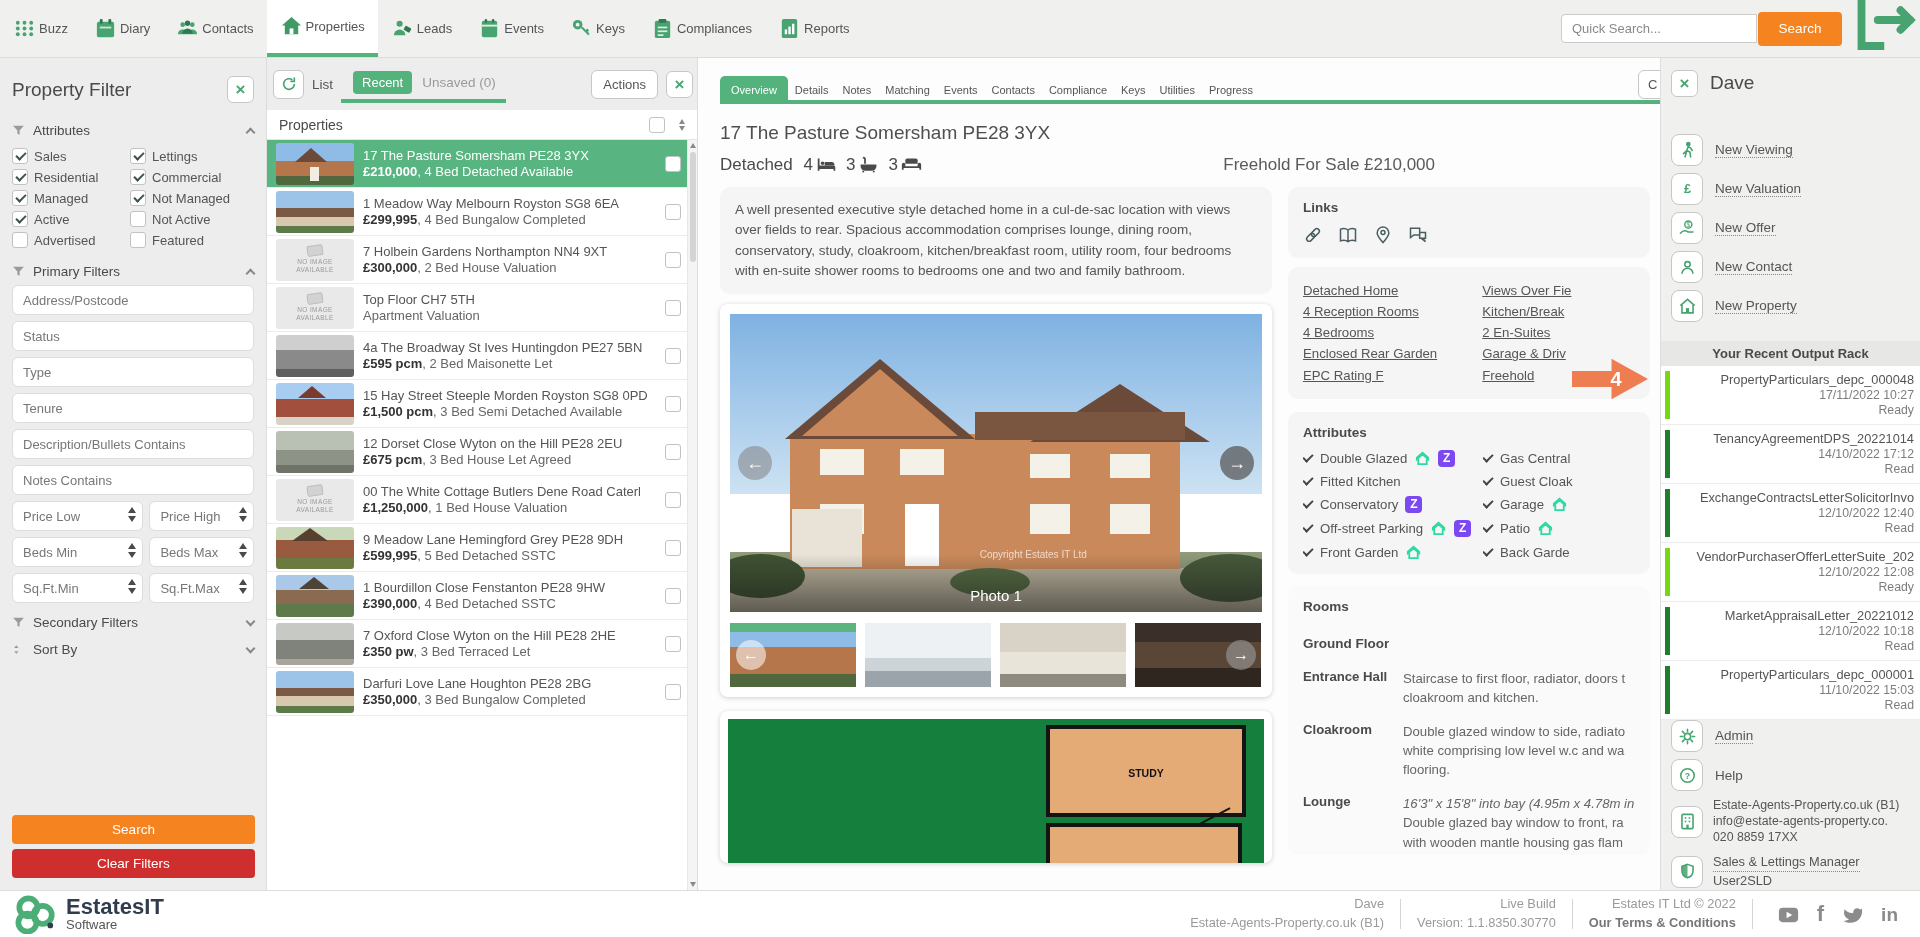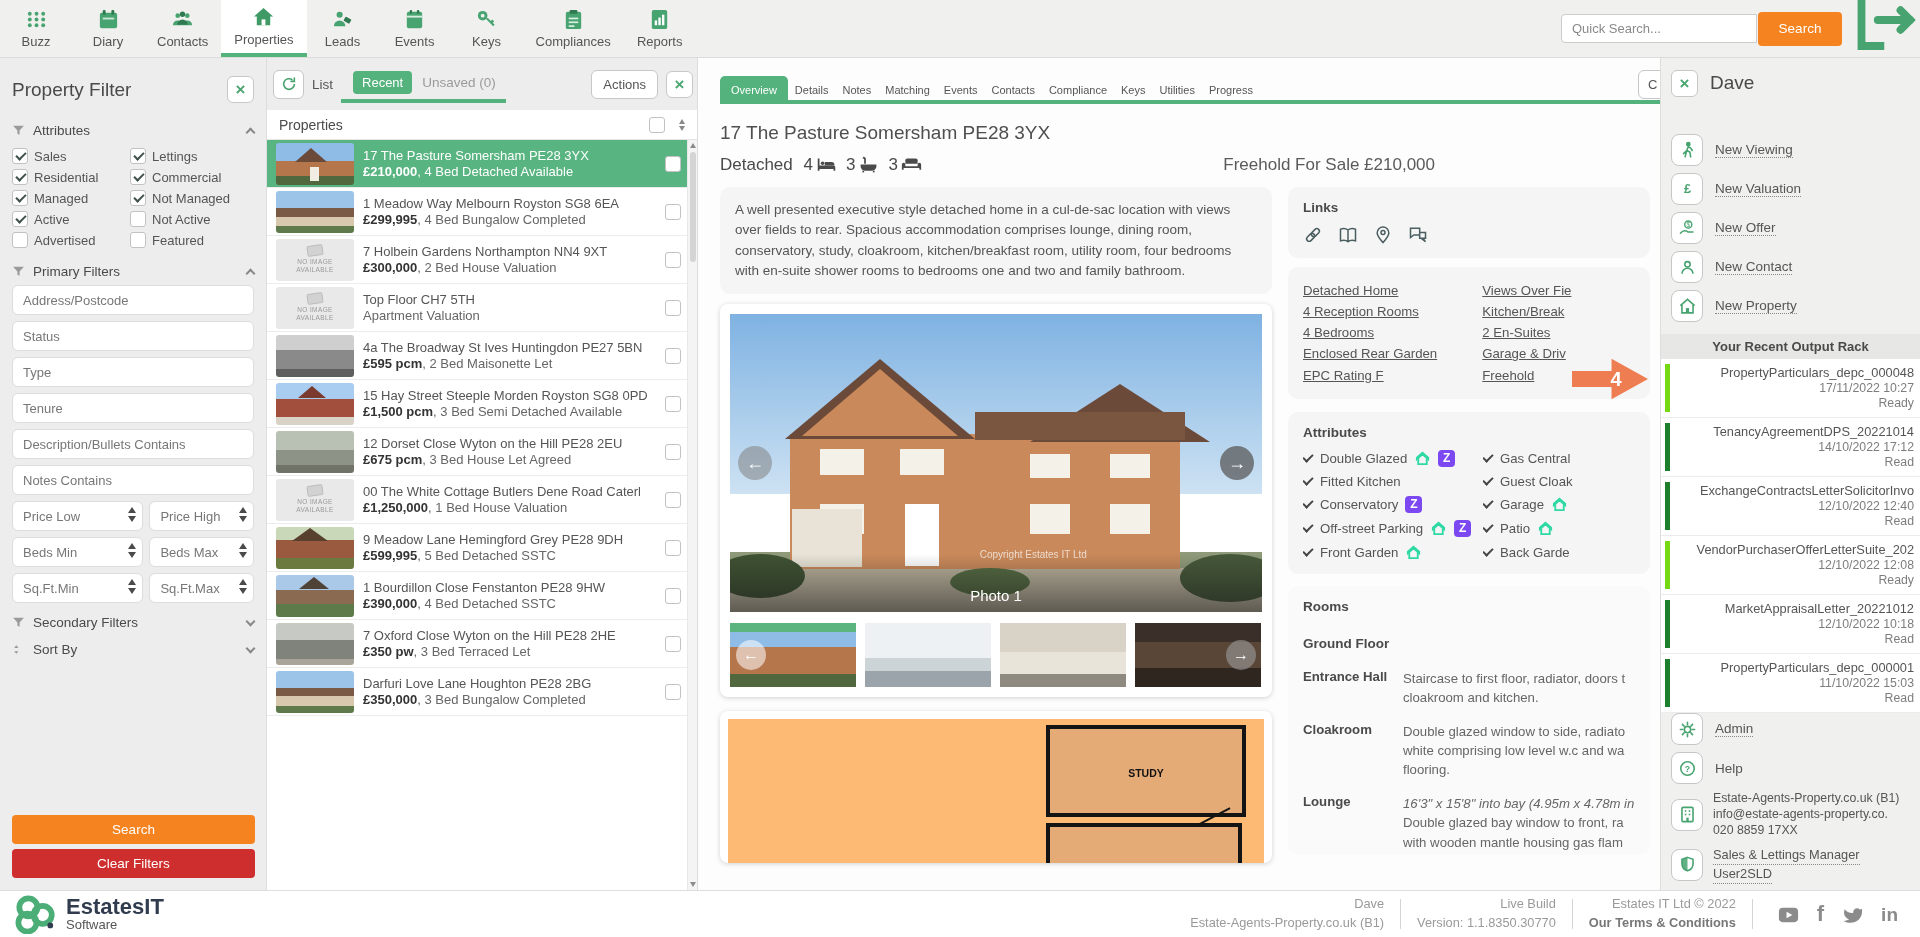--- a/index.html
+++ b/index.html
@@ -2,21 +2,21 @@
 <html><head>
 <meta charset="utf-8">
 <style>
   * { margin:0; padding:0; box-sizing:border-box; }
   html,body { width:1920px; height:937px; overflow:hidden; }
   body { font-family:"Liberation Sans", sans-serif; color:#555; background:#fff; }
   .app { position:relative; width:1920px; height:937px; display:flex; flex-direction:column; }
 
   
   .topnav { height:58px; background:#f0f0ef; border-bottom:1px solid #dcdcdc; display:flex; align-items:stretch; flex-shrink:0; }
-  .nav-item { min-width:72px; padding:0 13px; display:flex; flex-direction:column; align-items:center; justify-content:center; gap:3px; cursor:pointer; }
+  .nav-item { min-width:72px; padding:0 13px; display:flex; align-items:center; justify-content:center; gap:3px; cursor:pointer; }
   .nav-item .nlabel { font-size:13px; color:#555; }
   .nav-item.active { background:#fff; border-bottom:4px solid #54b27c; }
   .nav-item svg { width:23px; height:23px; }
   .nav-right { margin-left:auto; display:flex; align-items:center; }
   .qs-wrap { display:flex; align-items:center; }
   .qs-input { width:196px; height:29px; border:1px solid #ccc; border-radius:4px 0 0 4px; background:#fff; padding:0 10px; font-size:13px; color:#555; font-family:inherit; }
   .qs-input::placeholder { color:#8a8a8a; }
   .search-btn { height:34px; width:84px; background:#f5831f; color:#fff; border:none; border-radius:4px; font-size:13.5px; margin-left:1px; cursor:pointer; font-family:inherit; }
   .logout { width:78px; display:flex; flex-direction:column; align-items:center; justify-content:center; gap:2px; cursor:pointer; }
   .logout .nlabel { font-size:13px; color:#555; }
@@ -157,41 +157,41 @@
   .strip-thumb { width:126px; height:64px; position:relative; overflow:hidden; cursor:pointer; }
   .strip-thumb.sel::before { content:""; position:absolute; left:0; top:0; right:0; height:9px; background:#5cb47f; z-index:2; }
   .st1 { background:linear-gradient(180deg,#8fbce6 0 38%,#b5764c 38% 80%,#51683f 80%); }
   .st2 { background:linear-gradient(180deg,#eef1f3 0 55%,#cdd4d8 55% 75%,#9aa4aa 75%); }
   .st3 { background:linear-gradient(180deg,#d9d2c7 0 45%,#e9e4da 45% 80%,#8f8a80 80%); }
   .st4 { background:linear-gradient(180deg,#3a3029 0 30%,#5a4636 30% 70%,#2f2620 70%); }
   .strip-circle { position:absolute; top:50%; transform:translateY(-50%); width:30px; height:30px; border-radius:50%; background:rgba(255,255,255,.55); color:#fff; display:flex; align-items:center; justify-content:center; font-size:16px; cursor:pointer; z-index:3; }
   .strip-circle.prev { left:6px; } .strip-circle.next { right:6px; background:rgba(150,150,150,.65); }
   
   .plan-card { margin-top:14px; background:#fff; border-radius:8px; box-shadow:0 1px 5px rgba(0,0,0,.18); height:152px; overflow:hidden; position:relative; padding:8px; }
-  .plan-area { position:relative; width:100%; height:200px; background:#fdba74; }
+  .plan-area { position:relative; width:100%; height:200px; background:#15803d; }
   .plan-room { position:absolute; background:#e5ab77; border:4px solid #141414; }
   .plan-room .rlabel { position:absolute; left:0; right:0; text-align:center; font-size:10.5px; font-weight:bold; color:#111; font-family:"Liberation Sans",sans-serif; }
   .room-study { left:318px; top:6px; width:200px; height:92px; }
   .room-study .rlabel { top:38px; }
   .room-garage { left:318px; top:104px; width:196px; height:130px; }
   .door-line { position:absolute; left:470px; top:96px; width:34px; height:2px; background:#141414; transform:rotate(-28deg); }
   
   .orange-arrow { position:absolute; left:1572px; top:357px; width:76px; height:44px; background:#ee7d52; clip-path:polygon(0 32%,52% 32%,52% 4%,100% 50%,52% 96%,52% 68%,0 68%); display:flex; align-items:center; justify-content:center; z-index:5; }
   .orange-arrow span { color:#fff; font-size:20px; font-weight:bold; margin-left:12px; }
 
   
   .side-panel { width:260px; background:#f0f0ef; border-left:1px solid #ddd; display:flex; flex-direction:column; overflow:hidden; }
   .sp-head { height:50px; display:flex; align-items:center; gap:12px; padding:0 10px; flex-shrink:0; }
   .sp-title { font-size:19px; color:#4a4a4a; }
   .sp-actions { padding:26px 0 0 10px; display:flex; flex-direction:column; gap:7px; }
   .sp-action { display:flex; align-items:center; gap:12px; cursor:pointer; }
   .icon-sq { width:32px; height:32px; background:#fff; border:1px solid #c7c7c7; border-radius:8px; display:flex; align-items:center; justify-content:center; flex-shrink:0; }
   .icon-sq svg { width:19px; height:19px; }
   .sp-action .albl { font-size:13.5px; color:#555; border-bottom:1px dotted #888; }
-  .rack-title { margin-top:12px; background:#e7e7e6; text-align:center; font-size:13px; font-weight:bold; color:#4a4a4a; padding:5px 0; }
+  .rack-title { margin-top:19px; background:#e7e7e6; text-align:center; font-size:13px; font-weight:bold; color:#4a4a4a; padding:5px 0; }
   .rack { background:#fff;text-align:right; }
   .rack-item { position:relative; padding:6px 6px 7px 16px; border-bottom:1px solid #ececec; cursor:pointer; }
   .rack-item::before { content:""; position:absolute; left:4px; top:5px; bottom:5px; width:5px; }
   .rack-item.ready::before { background:#74d813; }
   .rack-item.read::before { background:#1d7f2c; }
   .rk-name { font-size:12.8px; color:#555; white-space:nowrap; overflow:hidden; }
   .rk-date,.rk-status { font-size:12.3px; color:#7d7d7d; margin-top:1px; }
   .sp-bottom { margin-top:auto; padding:0 0 8px 10px; display:flex; flex-direction:column; gap:7px; }
   .office-row { display:flex; gap:10px; align-items:center; }
   .office-text { min-width:0; font-size:12.3px; color:#555; line-height:1.3; }

